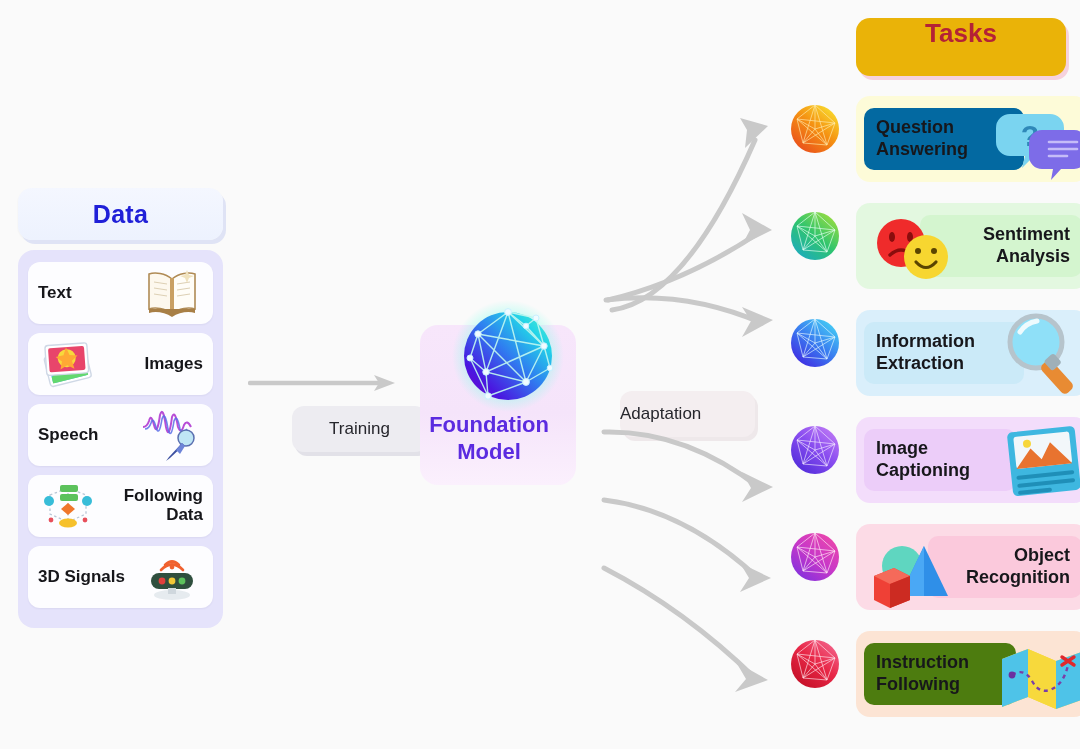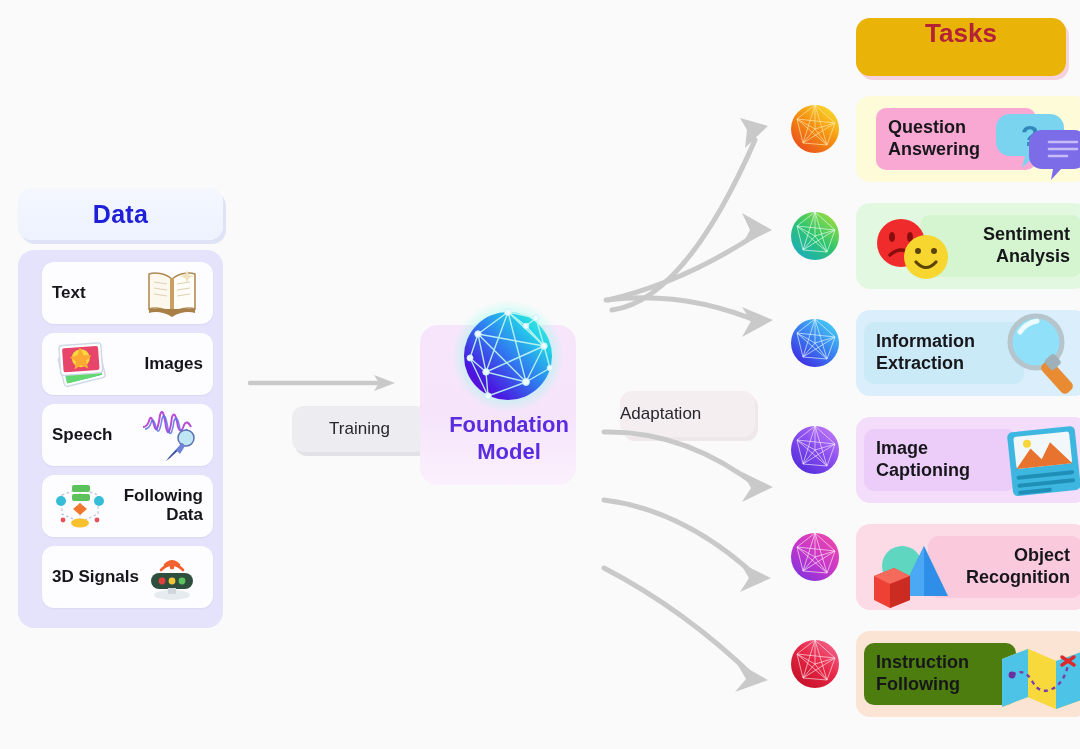--- a/index.html
+++ b/index.html
@@ -23,21 +23,20 @@
 
   #data-panel {
     position: absolute; left: 18px; top: 250px; width: 205px; height: 378px;
     background: #e5e3fb; border-radius: 16px; padding: 12px 10px;
     display: flex; flex-direction: column; gap: 9px;
   }
   .data-row {
     position: relative; height: 62px; background: #fdfdff; border-radius: 12px;
     display: flex; align-items: center; padding: 0 10px;
     box-shadow: 0 1px 2px rgba(40,30,90,.06);
-    margin-left: 14px;
   }
   .data-row.rev { flex-direction: row-reverse; gap: 12px; }
   .data-row .lbl {
     font-size: 17px; font-weight: 700; color: #16161a; line-height: 1.1;
     flex: 1; white-space: pre-line;
   }
   .data-row.rev .lbl { text-align: right; }
   .data-row .ico { width: 62px; height: 56px; position: relative; flex: none; }
 
   
@@ -55,21 +54,21 @@
     display: flex; align-items: center; justify-content: flex-start;
   }
   .mid-lbl { font-size: 17px; color: #26262c; }
 
   #fm-box {
     position: absolute; left: 420px; top: 325px; width: 156px; height: 160px;
     background: linear-gradient(180deg,#f7e6fb 0%,#f5e4fa 55%,#fbf0fd 100%);
     border-radius: 18px;
   }
   #fm-label {
-    position: absolute; left: 423px; top: 412px; width: 172px;
+    position: absolute; left: 403px; top: 412px; width: 172px;
     text-align: center; font-size: 22px; font-weight: 700;
     color: #5b2be0; line-height: 1.22; white-space: pre-line;
   }
   #fm-sphere { position: absolute; left: 448px; top: 296px; width: 120px; height: 120px; }
 
   #fan-arrows { position: absolute; left: 590px; top: 0; width: 220px; height: 749px; }
 
   
   #tasks-header {
     position: absolute; left: 856px; top: 18px; width: 210px; height: 58px;
@@ -348,21 +347,21 @@
           <stop offset="100%" stop-color="#f46a92"></stop>
         </linearGradient>
       </defs>
     <circle cx="26" cy="26" r="24" fill="url(#s6)"></circle>
     <g stroke="#ffe0e8" stroke-width=".9" opacity=".75" fill="none">
         <path d="M26 2 L8 16 L14 40 L38 42 L46 20 Z M26 2 L14 40 M26 2 L38 42 M8 16 L46 20 M8 16 L38 42 M14 40 L46 20 M26 26 L26 2 M26 26 L8 16 M26 26 L14 40 M26 26 L38 42 M26 26 L46 20"></path>
       </g>
   </svg>
 
   <div class="task-card" style="top:96px;background:#fdfbd8">
-    <div class="task-pill" style="left:20px;width:160px;background:#f9a8d4">
+    <div class="task-pill" style="left:8px;width:160px;background:#0369a1">
       <span class="t">Question
 Answering</span>
     </div>
     <svg class="task-icon" style="left:140px;top:6px" width="92" height="78" viewBox="0 0 92 78">
       <path d="M14 12 h40 a14 14 0 0 1 14 14 v14 a14 14 0 0 1 -14 14 h-16 l-12 12 l3 -12 h-15 a14 14 0 0 1 -14 -14 v-14 a14 14 0 0 1 14 -14 z" fill="#7ad4f0"></path>
       <text x="34" y="44" font-size="30" font-weight="700" fill="#2f88b8" text-anchor="middle" font-family="'Liberation Sans',sans-serif">?</text>
       <path d="M46 28 h32 a13 13 0 0 1 13 13 v13 a13 13 0 0 1 -13 13 h-13 l-10 11 l2 -11 h-11 a13 13 0 0 1 -13 -13 v-13 a13 13 0 0 1 13 -13 z" fill="#7d6ce8"></path>
       <g stroke="#c5bcf8" stroke-width="2.6" stroke-linecap="round">
           <path d="M53 40 h28"></path>
           <path d="M53 47 h28"></path>

